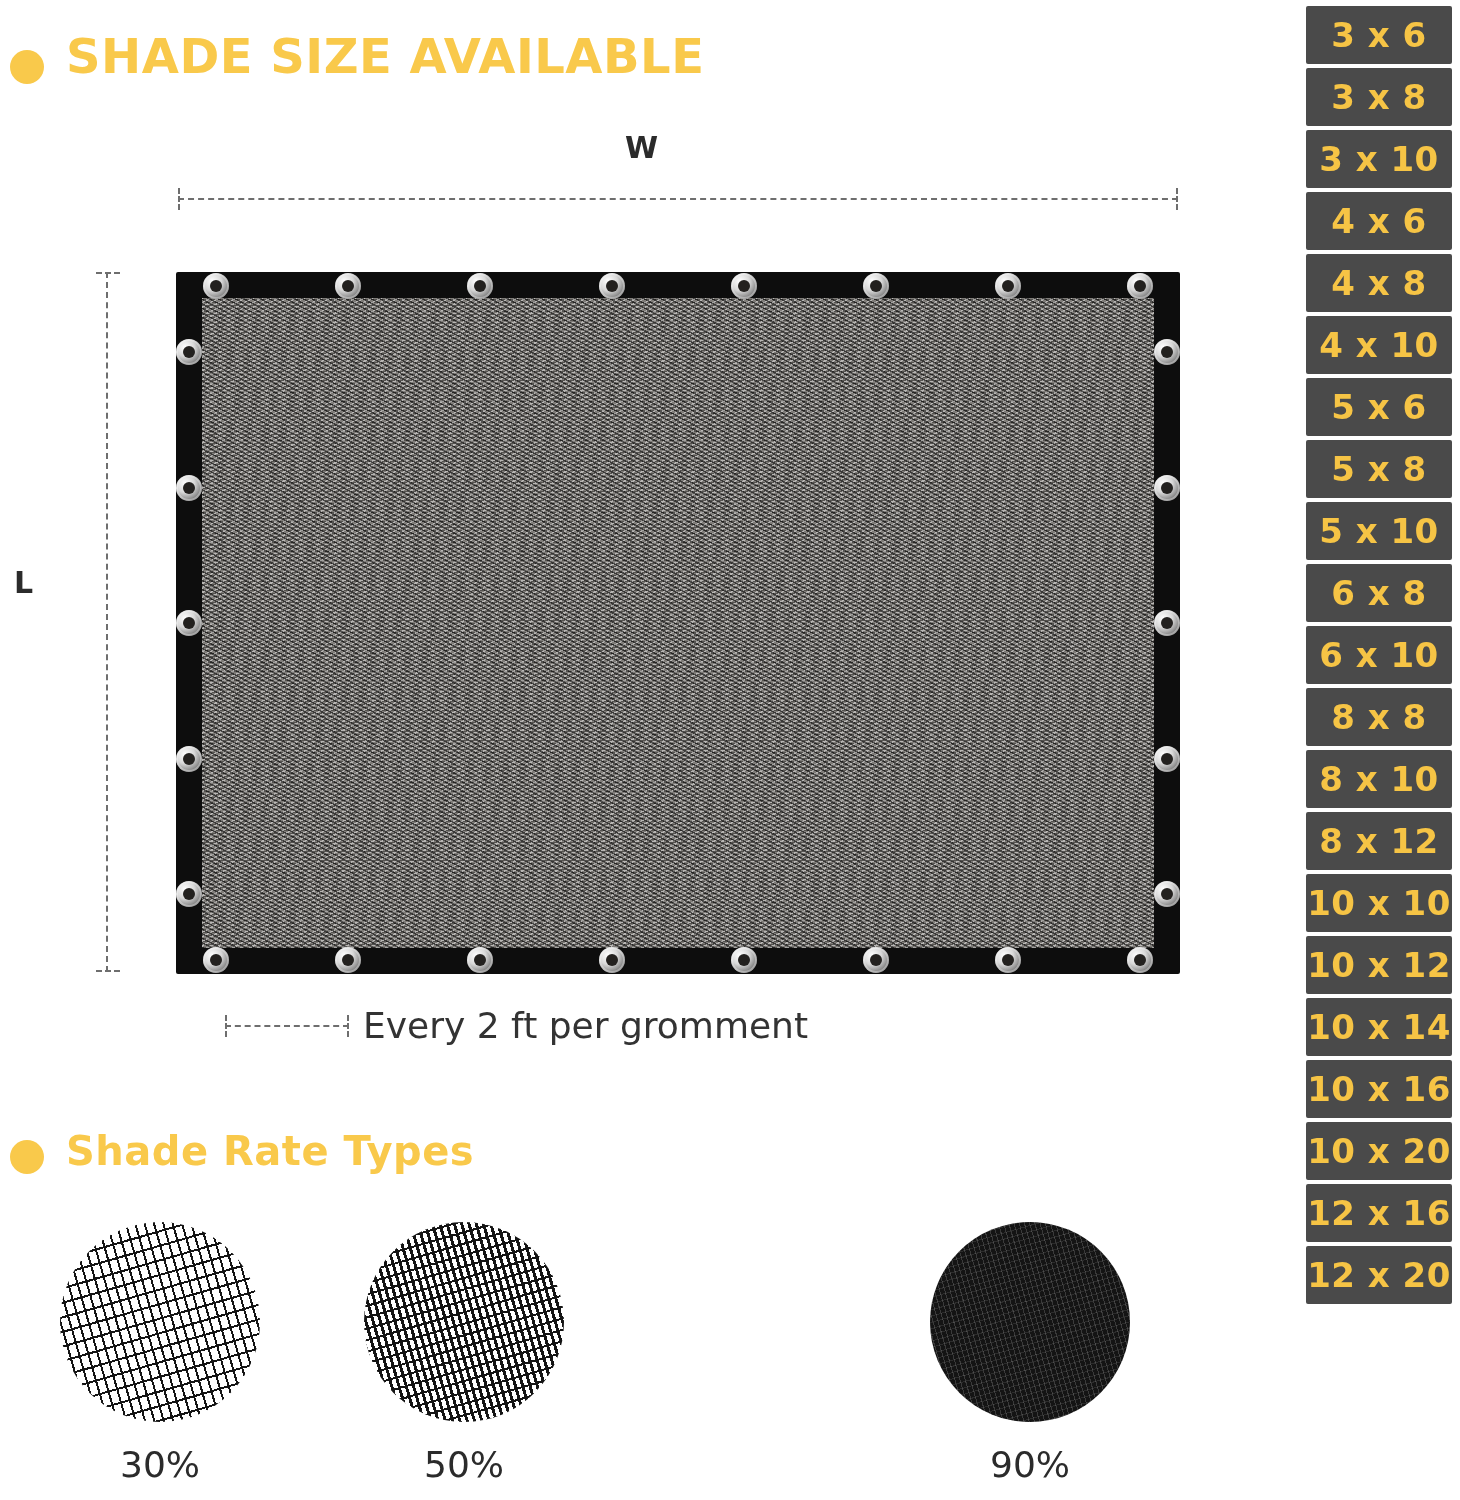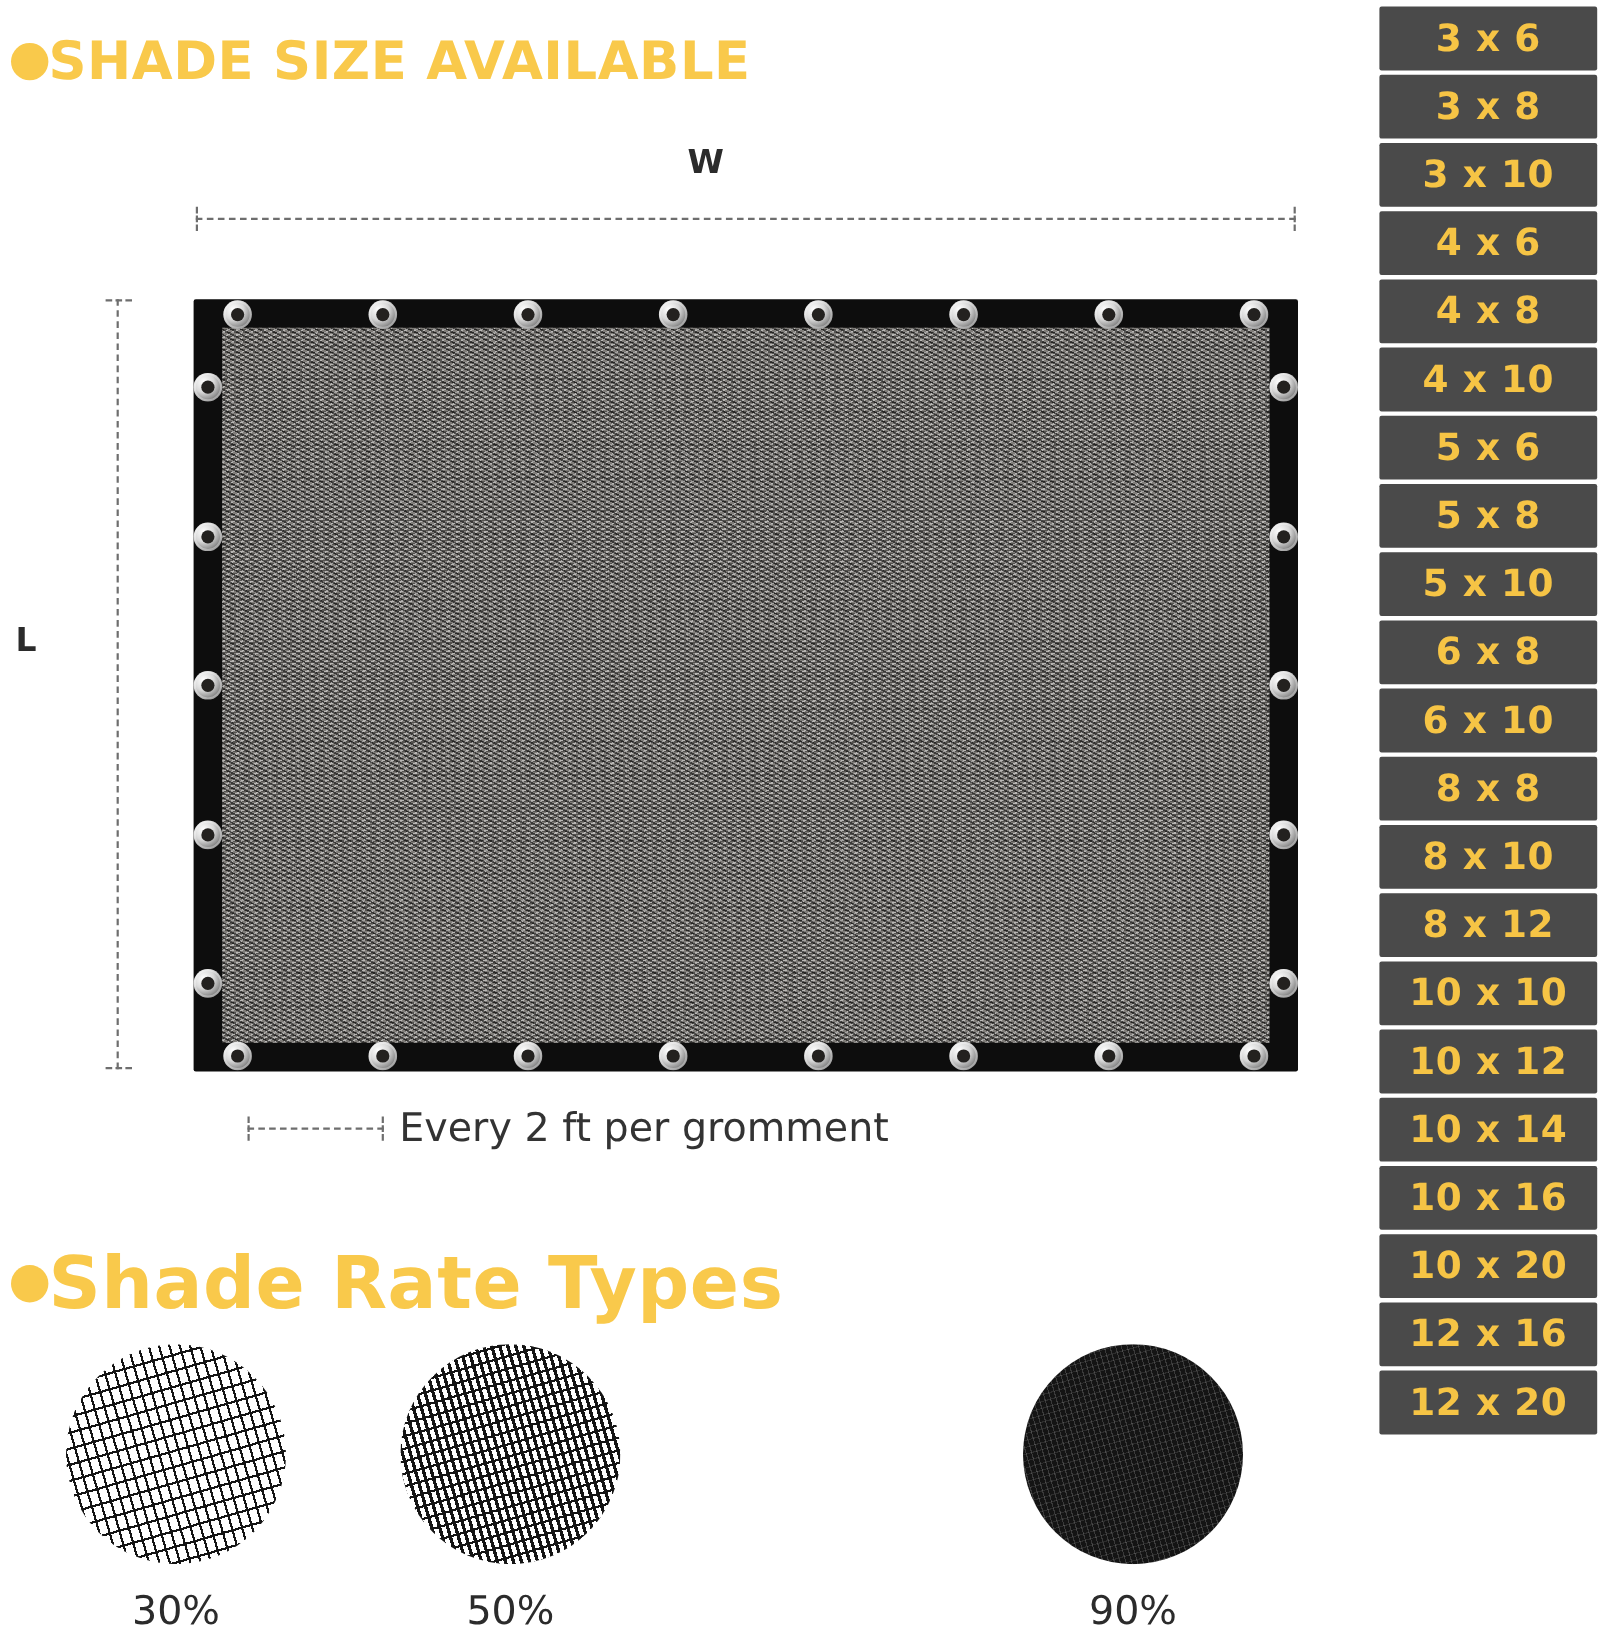--- a/index.html
+++ b/index.html
@@ -19,21 +19,22 @@
   #left-panel {
     position: absolute;
     left: 0; top: 0;
     width: 1285px;
     height: 1500px;
   }
 
   .section-heading {
     position: absolute;
     display: flex;
-    align-items: center;
+    align-items: flex-end;
+    gap: 22px;
   }
   .bullet-dot {
     width: 34px;
     height: 34px;
     border-radius: 50%;
     background: #f9c94b;
     flex: 0 0 auto;
   }
   .heading-text {
     color: #f9c94b;
@@ -48,21 +49,21 @@
   #heading-shade-size .heading-text {
     font-size: 48px;
     text-transform: uppercase;
   }
 
   #heading-shade-rate {
     left: 10px;
     top: 1128px;
   }
   #heading-shade-rate .heading-text {
-    font-size: 66px;
+    font-size: 40px;
   }
 
   
   #diagram {
     position: absolute;
     left: 0;
     top: 120px;
     width: 1285px;
     height: 960px;
   }
@@ -249,21 +250,21 @@
     background-image:
       repeating-linear-gradient(74deg, rgba(255,255,255,0.16) 0px, rgba(255,255,255,0.16) 1px, rgba(0,0,0,0) 1px, rgba(0,0,0,0) 5px),
       repeating-linear-gradient(-16deg, rgba(255,255,255,0.10) 0px, rgba(255,255,255,0.10) 1px, rgba(0,0,0,0) 1px, rgba(0,0,0,0) 6px);
   }
 
   
   #size-list {
     position: absolute;
     right: 8px;
     top: 6px;
-    width: 198px;
+    width: 146px;
     display: flex;
     flex-direction: column;
     gap: 4px;
   }
   .size-chip {
     height: 58px;
     background: #4a4a4a;
     color: #f6c445;
     font-size: 34px;
     font-weight: bold;

